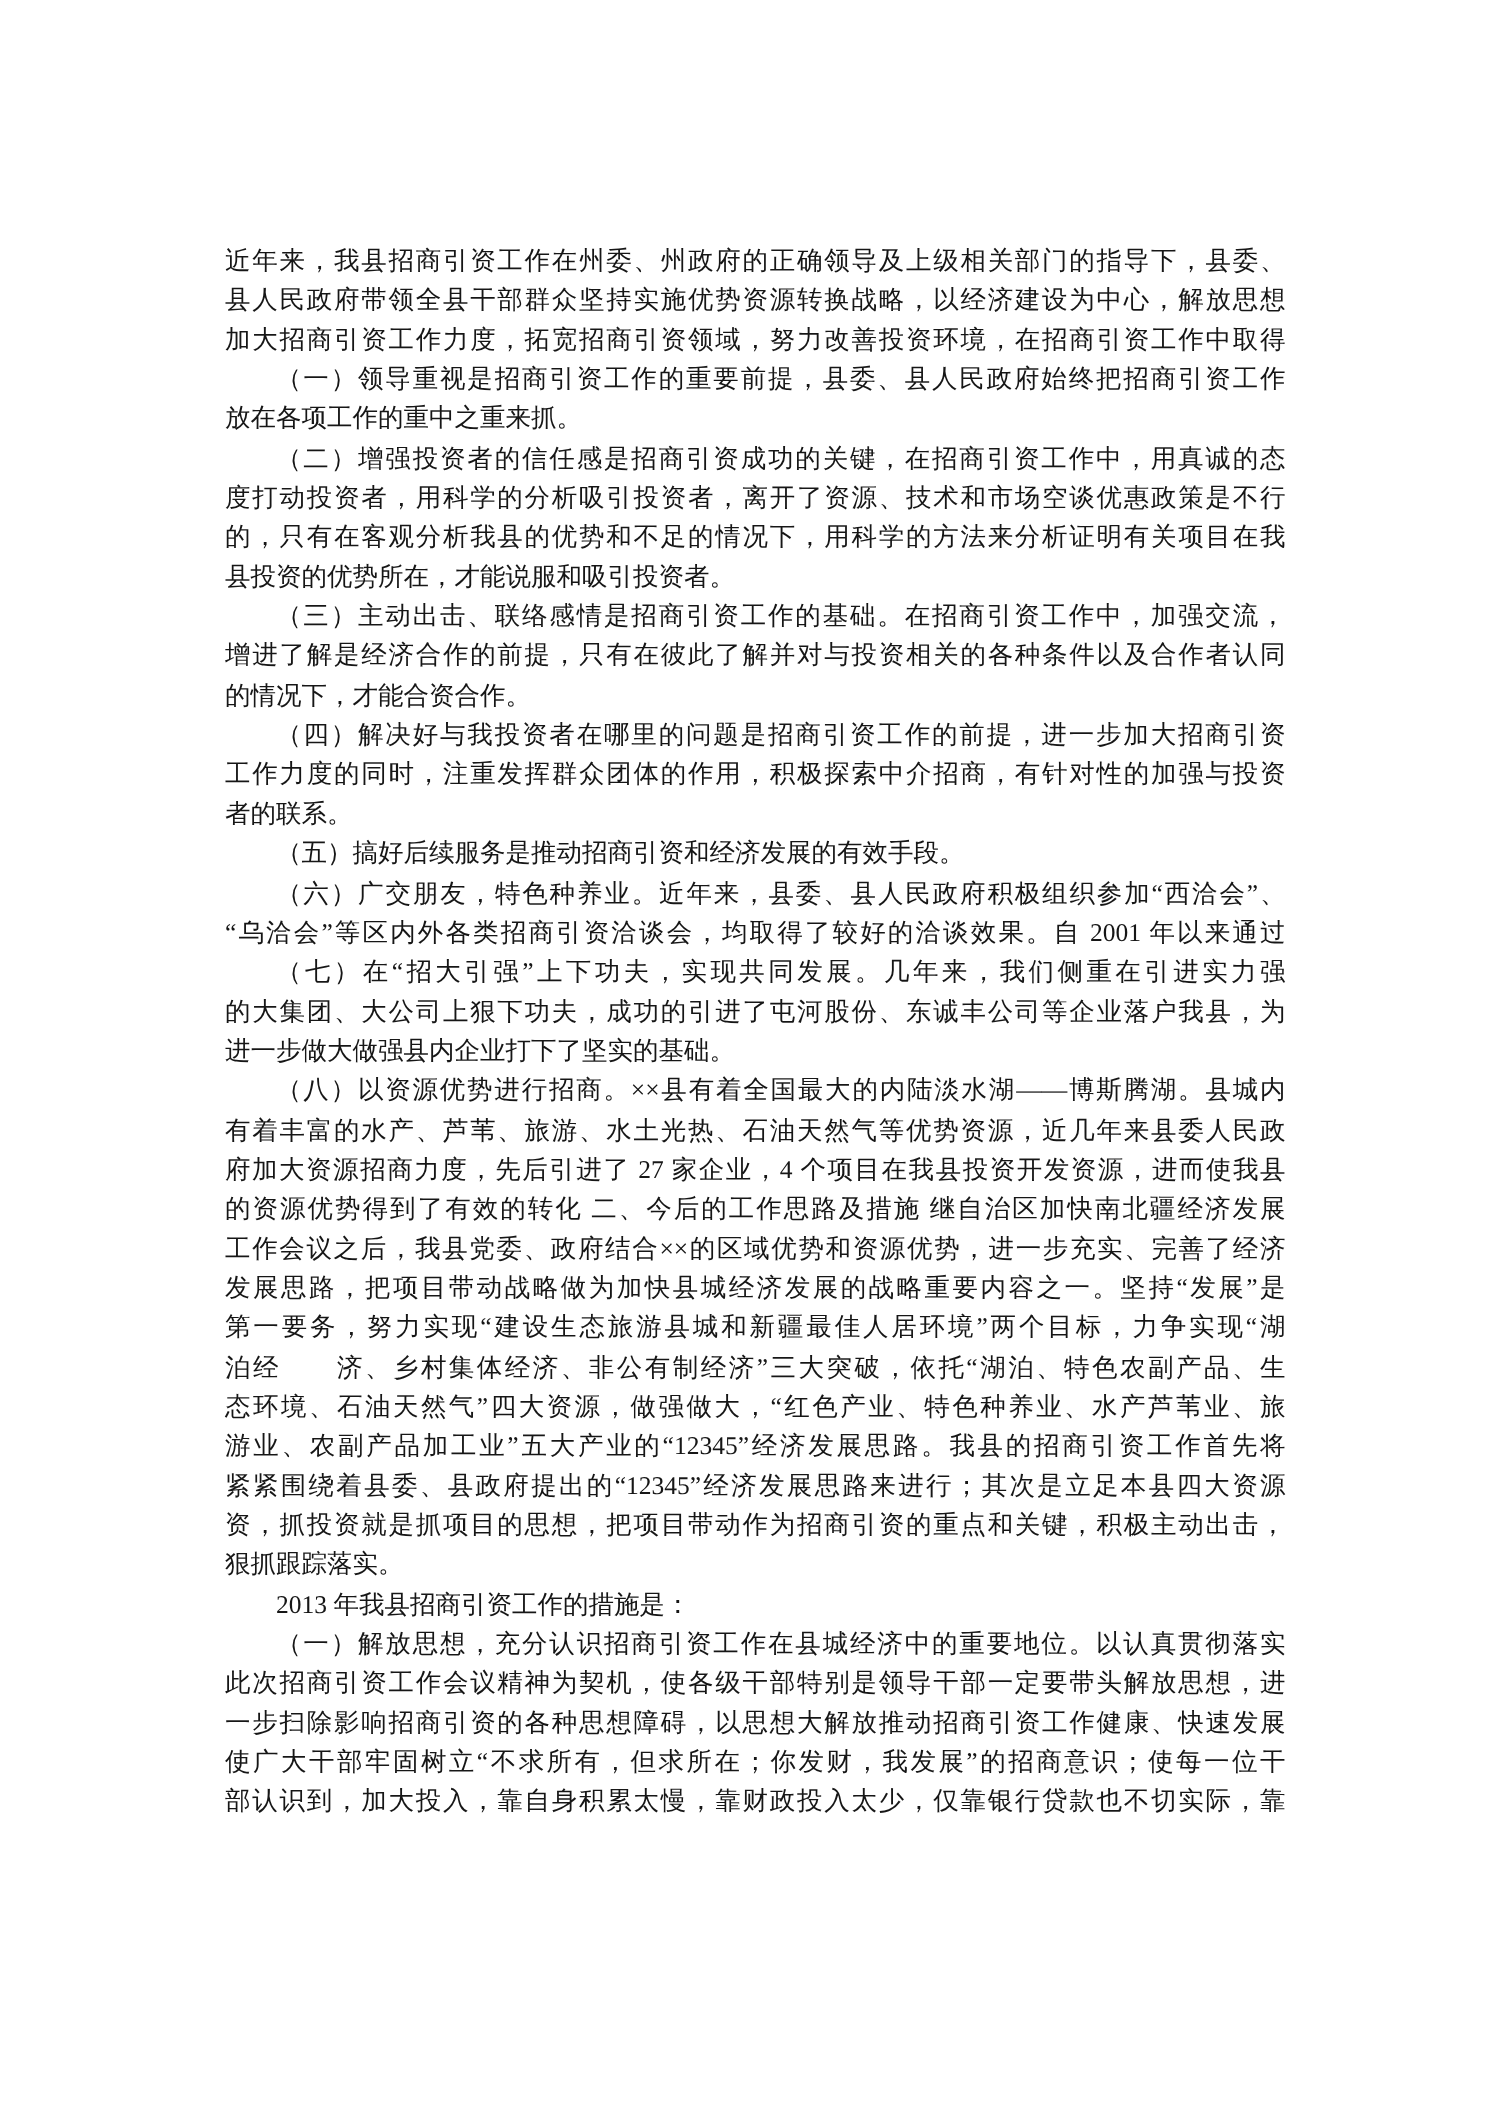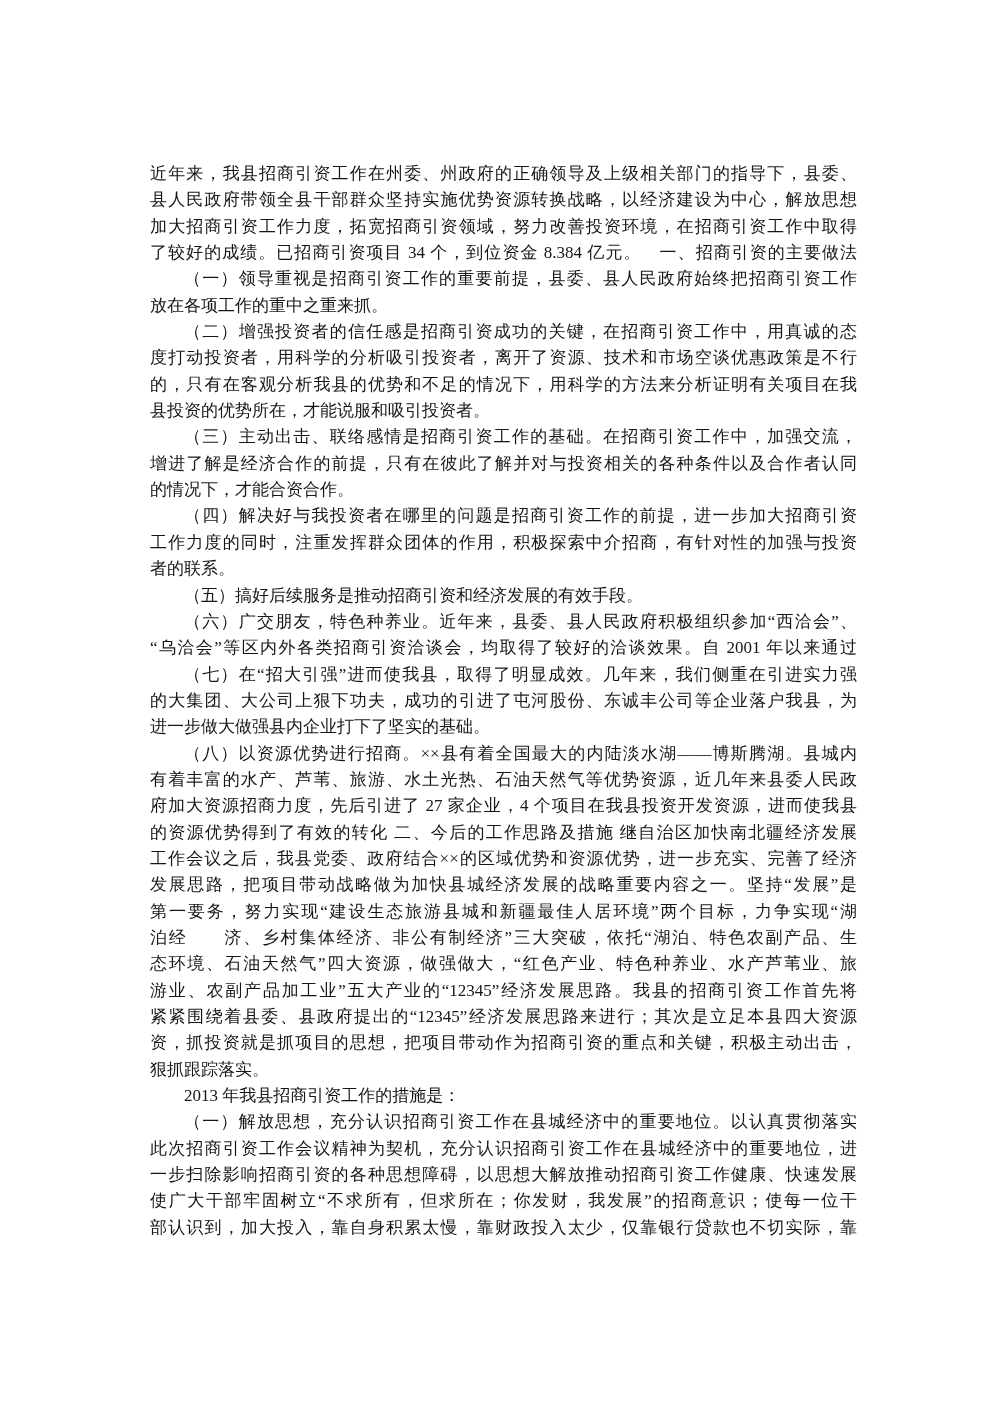--- a/index.html
+++ b/index.html
@@ -39,52 +39,51 @@
   }
 </style>
 </head>
 <body>
 
 <div class="page" style="background: rgb(255, 255, 255);">
   <div class="doc" id="doc" style="color: rgb(22, 22, 22);">
       <div class="line justify">近年来，我县招商引资工作在州委、州政府的正确领导及上级相关部门的指导下，县委、</div>
       <div class="line justify">县人民政府带领全县干部群众坚持实施优势资源转换战略，以经济建设为中心，解放思想</div>
       <div class="line justify">加大招商引资工作力度，拓宽招商引资领域，努力改善投资环境，在招商引资工作中取得</div>
-      <div class="line justify">了较好的成绩。已招商引资项目 34 个，到位资金 8.384 亿元。　一、招商引资的主要做法</div>
       <div class="line indent justify">（一）领导重视是招商引资工作的重要前提，县委、县人民政府始终把招商引资工作</div>
       <div class="line">放在各项工作的重中之重来抓。</div>
       <div class="line indent justify">（二）增强投资者的信任感是招商引资成功的关键，在招商引资工作中，用真诚的态</div>
       <div class="line justify">度打动投资者，用科学的分析吸引投资者，离开了资源、技术和市场空谈优惠政策是不行</div>
       <div class="line justify">的，只有在客观分析我县的优势和不足的情况下，用科学的方法来分析证明有关项目在我</div>
       <div class="line">县投资的优势所在，才能说服和吸引投资者。</div>
       <div class="line indent justify">（三）主动出击、联络感情是招商引资工作的基础。在招商引资工作中，加强交流，</div>
       <div class="line justify">增进了解是经济合作的前提，只有在彼此了解并对与投资相关的各种条件以及合作者认同</div>
       <div class="line">的情况下，才能合资合作。</div>
       <div class="line indent justify">（四）解决好与我投资者在哪里的问题是招商引资工作的前提，进一步加大招商引资</div>
       <div class="line justify">工作力度的同时，注重发挥群众团体的作用，积极探索中介招商，有针对性的加强与投资</div>
       <div class="line">者的联系。</div>
       <div class="line indent">（五）搞好后续服务是推动招商引资和经济发展的有效手段。</div>
       <div class="line indent justify">（六）广交朋友，特色种养业。近年来，县委、县人民政府积极组织参加“西洽会”、</div>
       <div class="line justify">“乌洽会”等区内外各类招商引资洽谈会，均取得了较好的洽谈效果。自 2001 年以来通过</div>
-      <div class="line indent justify">（七）在“招大引强”进而使我县，取得了明显成效。几年来，我们侧重在引进实力强</div>
+      <div class="line indent justify">（七）在“招大引强”上下功夫，实现共同发展。几年来，我们侧重在引进实力强</div>
       <div class="line justify">的大集团、大公司上狠下功夫，成功的引进了屯河股份、东诚丰公司等企业落户我县，为</div>
       <div class="line">进一步做大做强县内企业打下了坚实的基础。</div>
       <div class="line indent justify">（八）以资源优势进行招商。××县有着全国最大的内陆淡水湖——博斯腾湖。县城内</div>
       <div class="line justify">有着丰富的水产、芦苇、旅游、水土光热、石油天然气等优势资源，近几年来县委人民政</div>
       <div class="line justify">府加大资源招商力度，先后引进了 27 家企业，4 个项目在我县投资开发资源，进而使我县</div>
       <div class="line justify">的资源优势得到了有效的转化 二、今后的工作思路及措施 继自治区加快南北疆经济发展</div>
       <div class="line justify">工作会议之后，我县党委、政府结合××的区域优势和资源优势，进一步充实、完善了经济</div>
       <div class="line justify">发展思路，把项目带动战略做为加快县城经济发展的战略重要内容之一。坚持“发展”是</div>
       <div class="line justify">第一要务，努力实现“建设生态旅游县城和新疆最佳人居环境”两个目标，力争实现“湖</div>
       <div class="line justify">泊经　　济、乡村集体经济、非公有制经济”三大突破，依托“湖泊、特色农副产品、生</div>
       <div class="line justify">态环境、石油天然气”四大资源，做强做大，“红色产业、特色种养业、水产芦苇业、旅</div>
       <div class="line justify">游业、农副产品加工业”五大产业的“12345”经济发展思路。我县的招商引资工作首先将</div>
       <div class="line justify">紧紧围绕着县委、县政府提出的“12345”经济发展思路来进行；其次是立足本县四大资源</div>
       <div class="line justify">资，抓投资就是抓项目的思想，把项目带动作为招商引资的重点和关键，积极主动出击，</div>
       <div class="line">狠抓跟踪落实。</div>
       <div class="line indent">2013 年我县招商引资工作的措施是：</div>
       <div class="line indent justify">（一）解放思想，充分认识招商引资工作在县城经济中的重要地位。以认真贯彻落实</div>
-      <div class="line justify">此次招商引资工作会议精神为契机，充分认识招商引资工作在县城经济中的重要地位，进</div>
+      <div class="line justify">此次招商引资工作会议精神为契机，使各级干部特别是领导干部一定要带头解放思想，进</div>
       <div class="line justify">一步扫除影响招商引资的各种思想障碍，以思想大解放推动招商引资工作健康、快速发展</div>
       <div class="line justify">使广大干部牢固树立“不求所有，但求所在；你发财，我发展”的招商意识；使每一位干</div>
       <div class="line justify">部认识到，加大投入，靠自身积累太慢，靠财政投入太少，仅靠银行贷款也不切实际，靠</div>
     </div>
 </div>
 
 </body></html>

